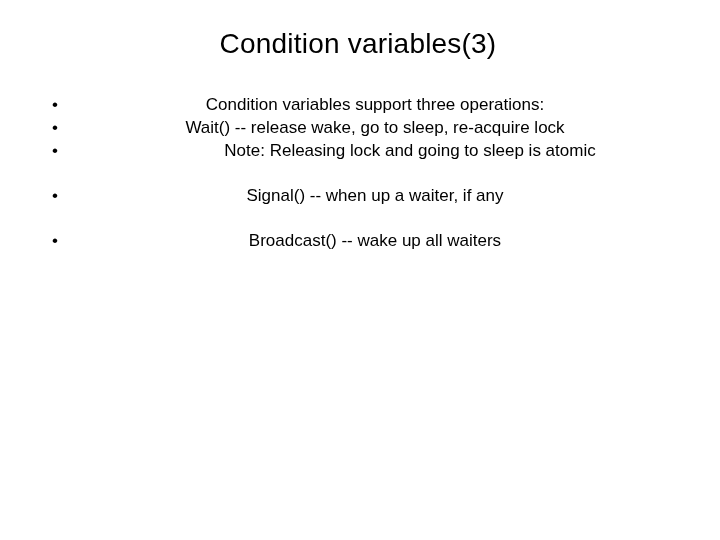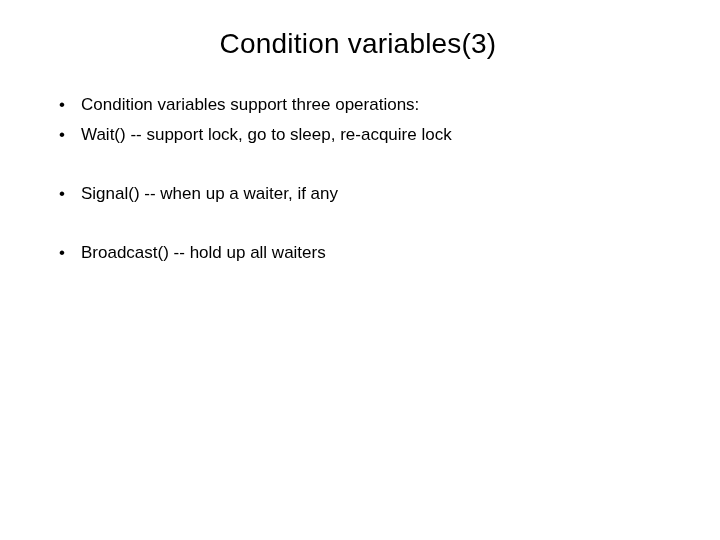--- a/index.html
+++ b/index.html
@@ -28,21 +28,22 @@
   ul.bullets {
     list-style: none;
     margin: 0;
     padding: 0;
     font-size: 17px;
     line-height: 1.35;
   }
   ul.bullets li {
     position: relative;
     padding-left: 34px;
-    margin: 7px;
+    margin: 0;
+    text-align: center;
   }
   ul.bullets li::before {
     content: "•";
     position: absolute;
     left: 12px;
     top: 0;
     font-size: 17px;
   }
   .gap {
     height: 22px;
@@ -57,24 +58,25 @@
   }
 </style>
 </head>
 <body>
 
 <div class="slide">
   <h1 class="title">Condition variables(3)</h1>
 
   <ul class="bullets">
     <li>Condition variables support three operations:</li>
-    <li>Wait() -- support lock,  go to sleep, re-acquire lock</li>
+    <li>Wait() -- release wake,  go to sleep, re-acquire lock</li>
+    <li><span class="indent1">Note: Releasing lock and going to sleep is atomic</span></li>
   </ul>
   <div class="gap"></div>
   <ul class="bullets">
     <li>Signal() -- when up a waiter, if any</li>
   </ul>
   <div class="gap"></div>
   <ul class="bullets">
-    <li>Broadcast() -- hold up all waiters</li>
+    <li>Broadcast() -- wake up all waiters</li>
   </ul>
   <div class="gap"></div>
 </div>
 
 </body></html>

